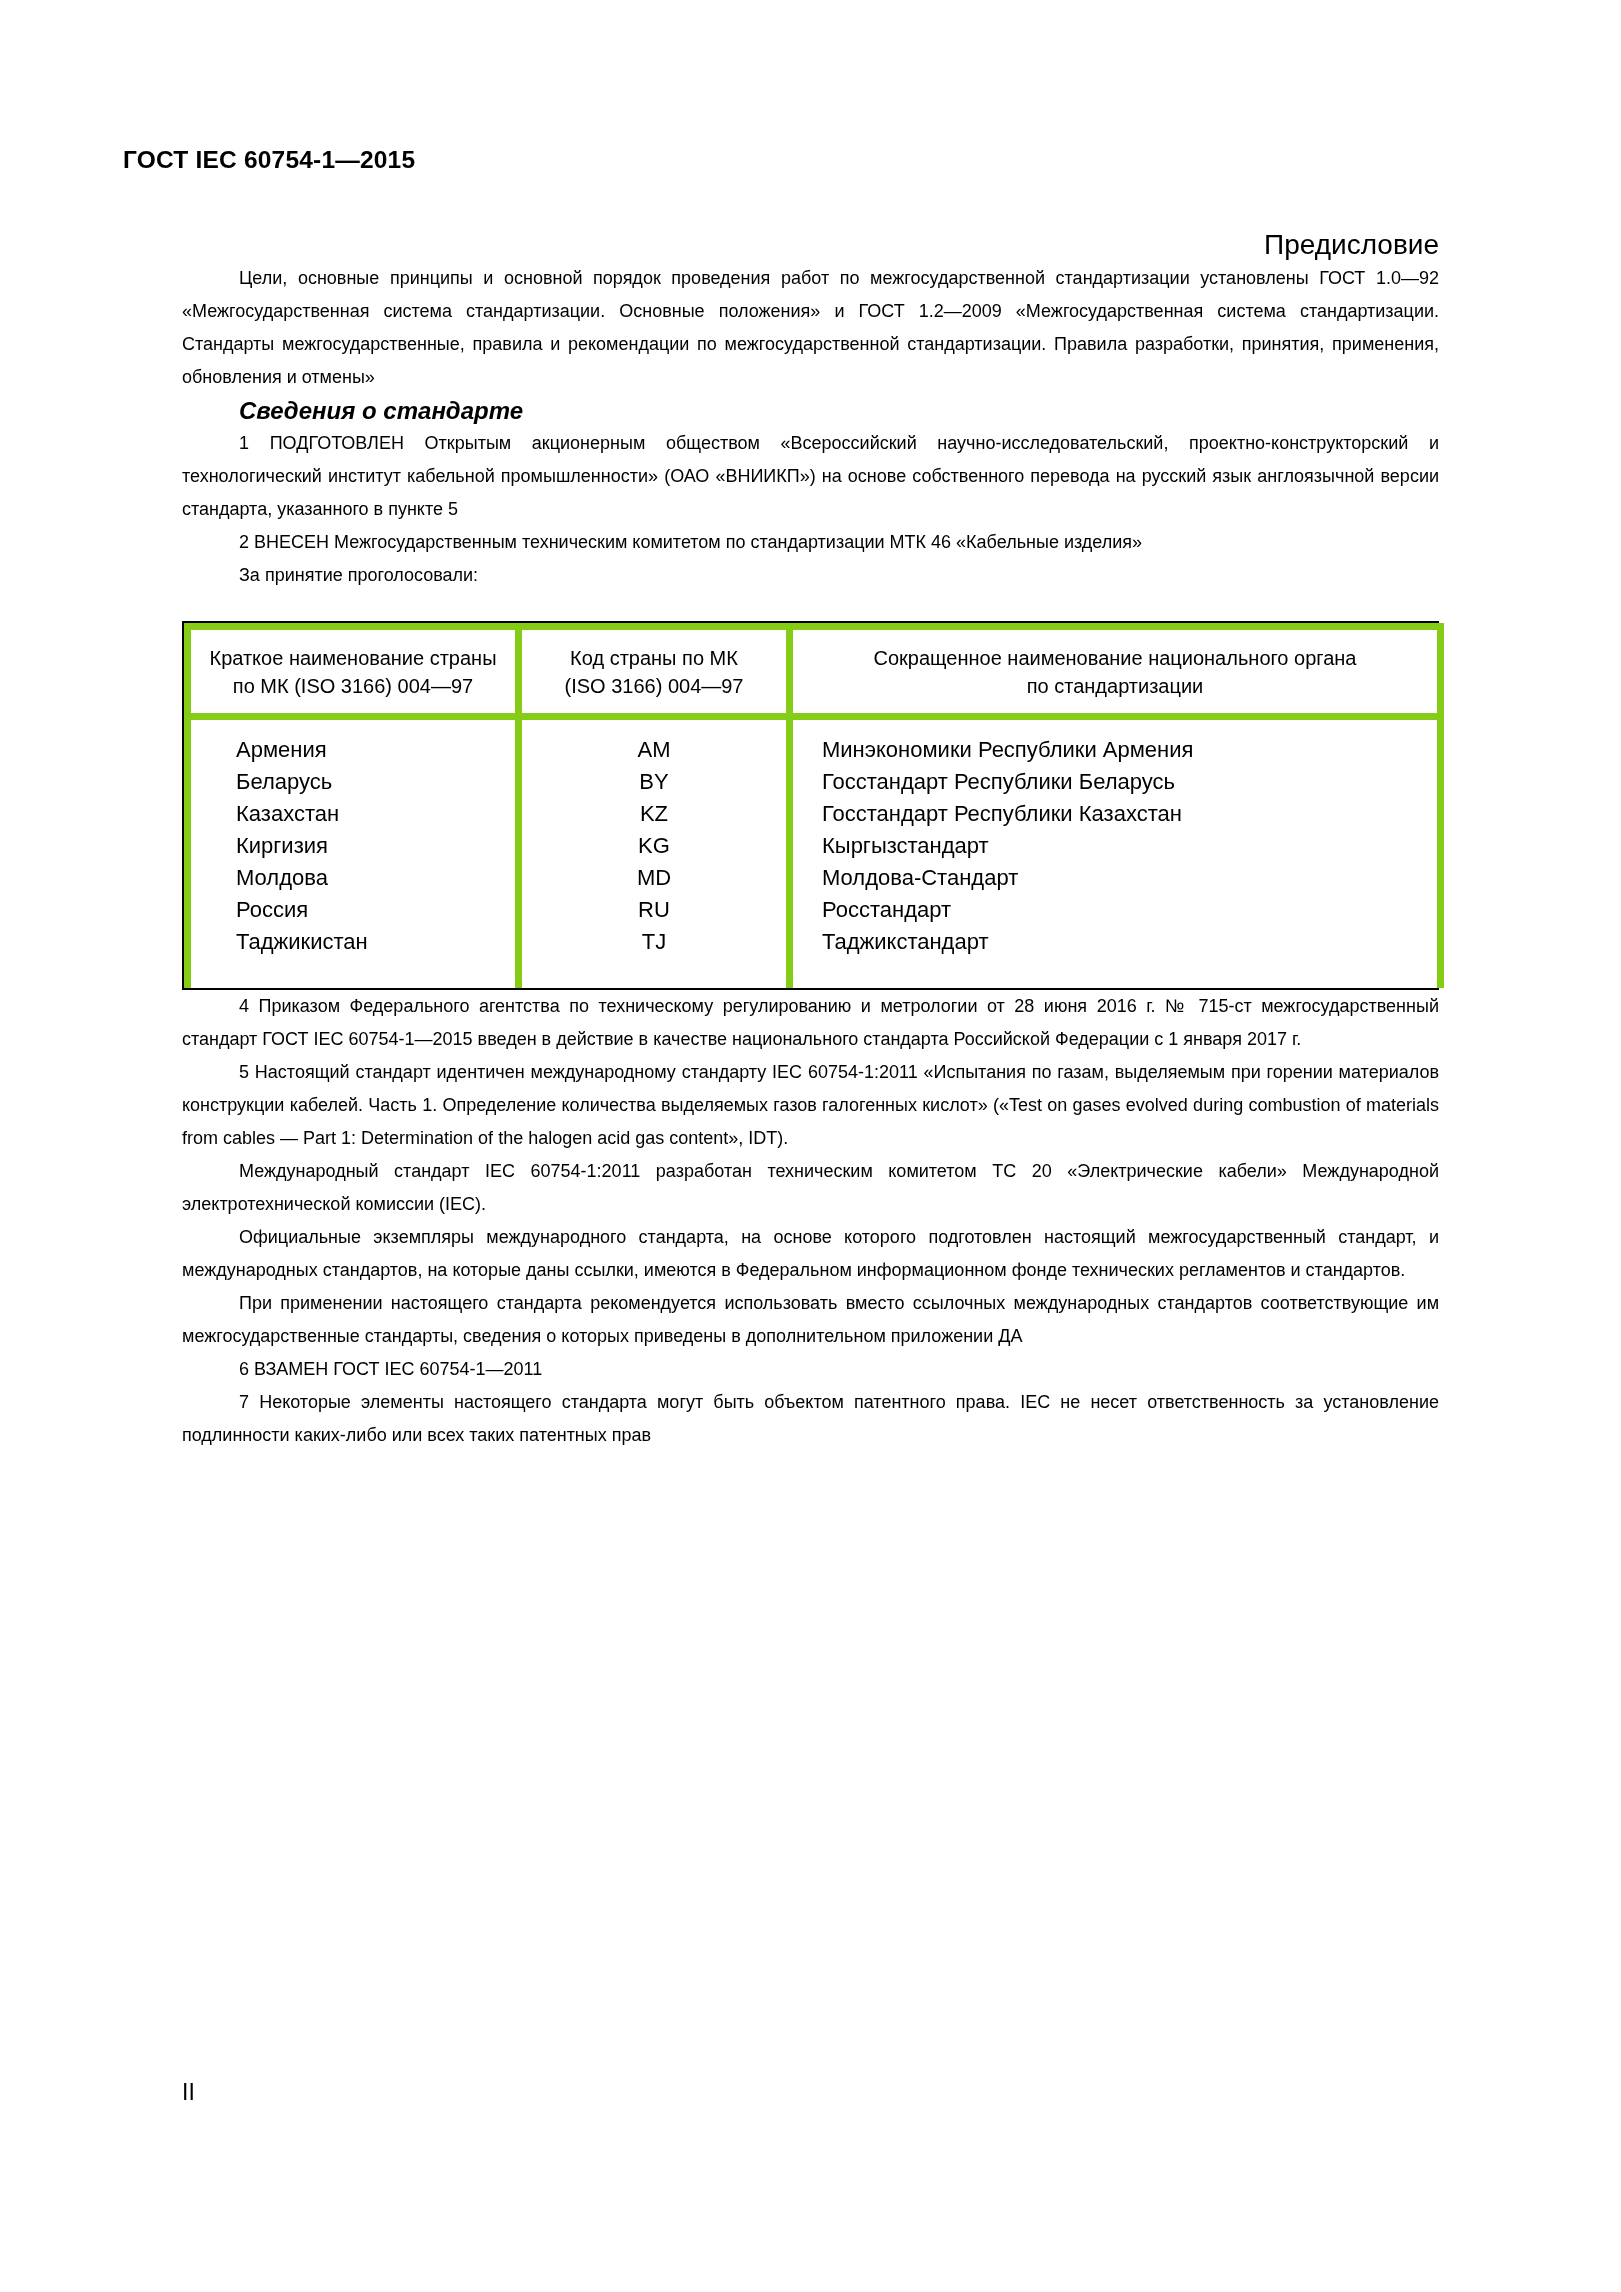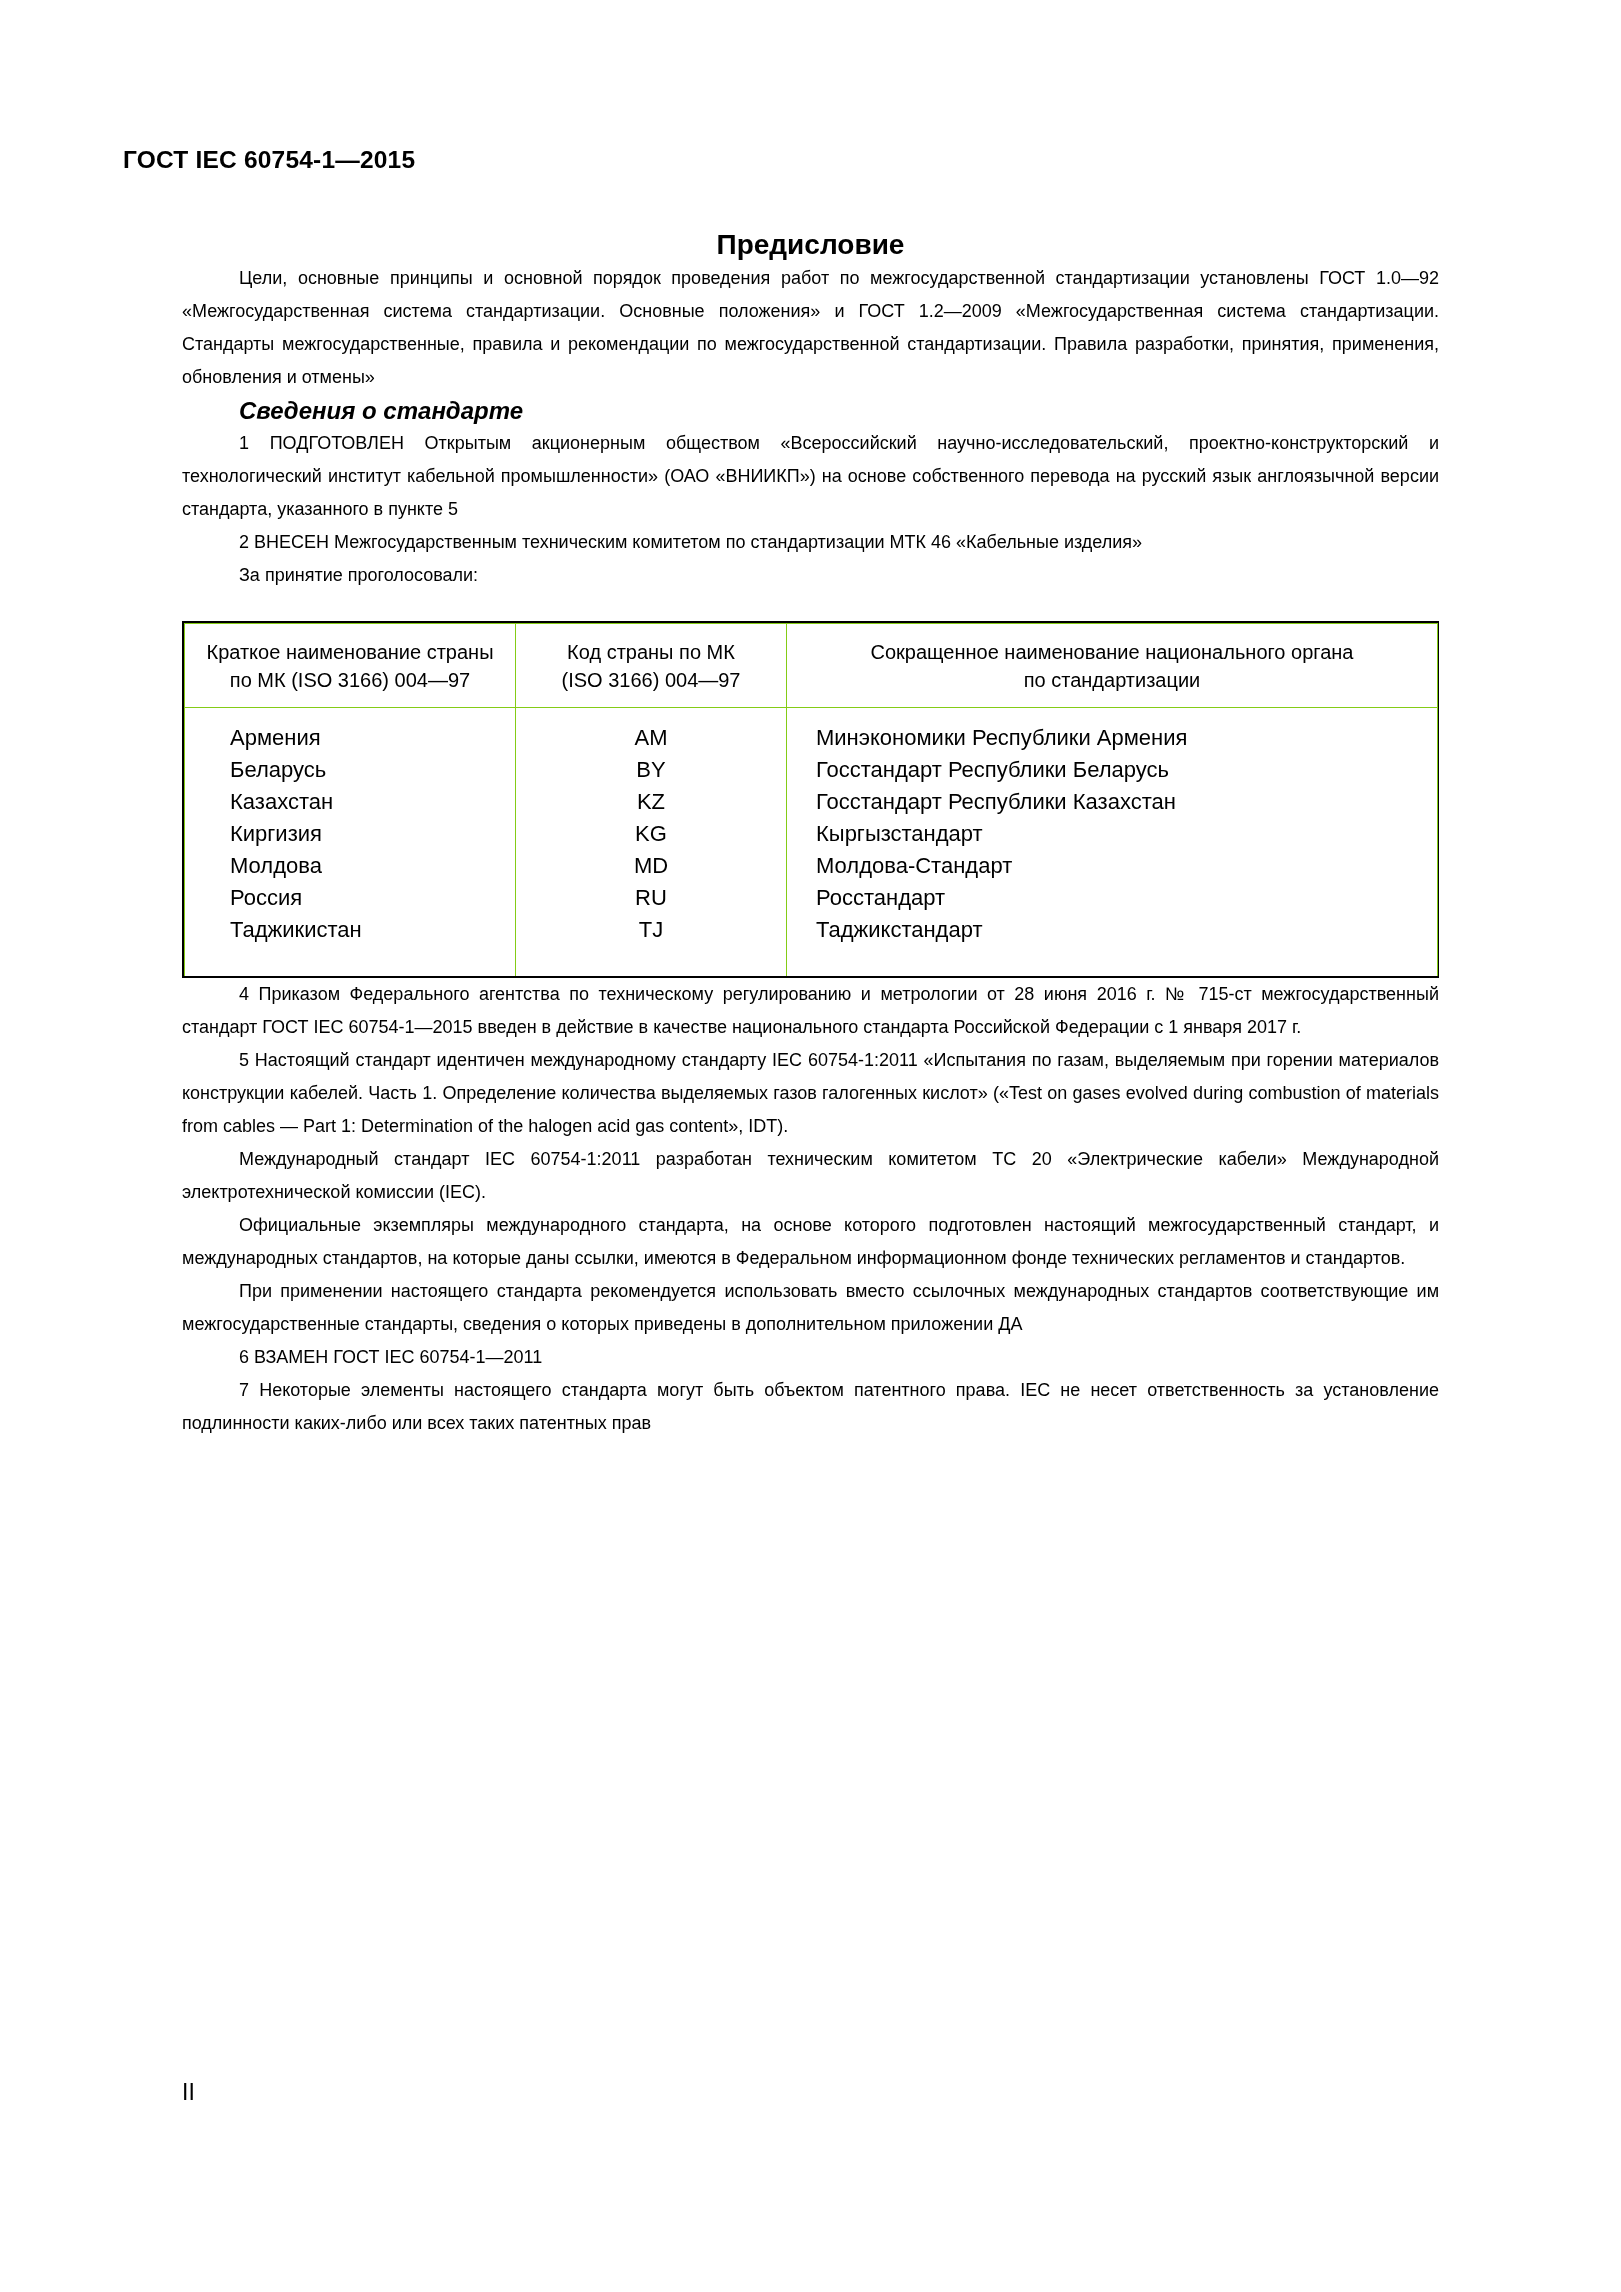--- a/index.html
+++ b/index.html
@@ -29,22 +29,22 @@
   }
   .doc-header {
     font-size: 24.5px;
     font-weight: bold;
     letter-spacing: 0.2px;
     margin: 0 0 0 -59px;
     line-height: 1.2;
   }
   .doc-title {
     font-size: 28px;
-    font-weight: bold;
-    text-align: center;
+    font-weight: normal;
+    text-align: right;
     margin: 54px 0 0 0;
     line-height: 1.2;
   }
   p.para {
     font-size: 18px;
     line-height: 33px;
     text-align: justify;
     text-justify: inter-word;
     margin: 0;
     hyphens: manual;
@@ -64,21 +64,21 @@
     font-style: italic;
   }
   
   .vote-table {
     border-collapse: collapse;
     width: 1253px;
     margin: 0;
     table-layout: fixed;
   }
   .vote-table td, .vote-table th {
-    border: 1px solid #84cc16;
+    border: 7px solid #84cc16;
     padding: 0;
     vertical-align: middle;
   }
   .vote-table thead th {
     font-size: 20px;
     font-weight: normal;
     line-height: 28px;
     text-align: center;
     padding: 13.7px 9.8px 13.7px 9.8px;
   }

